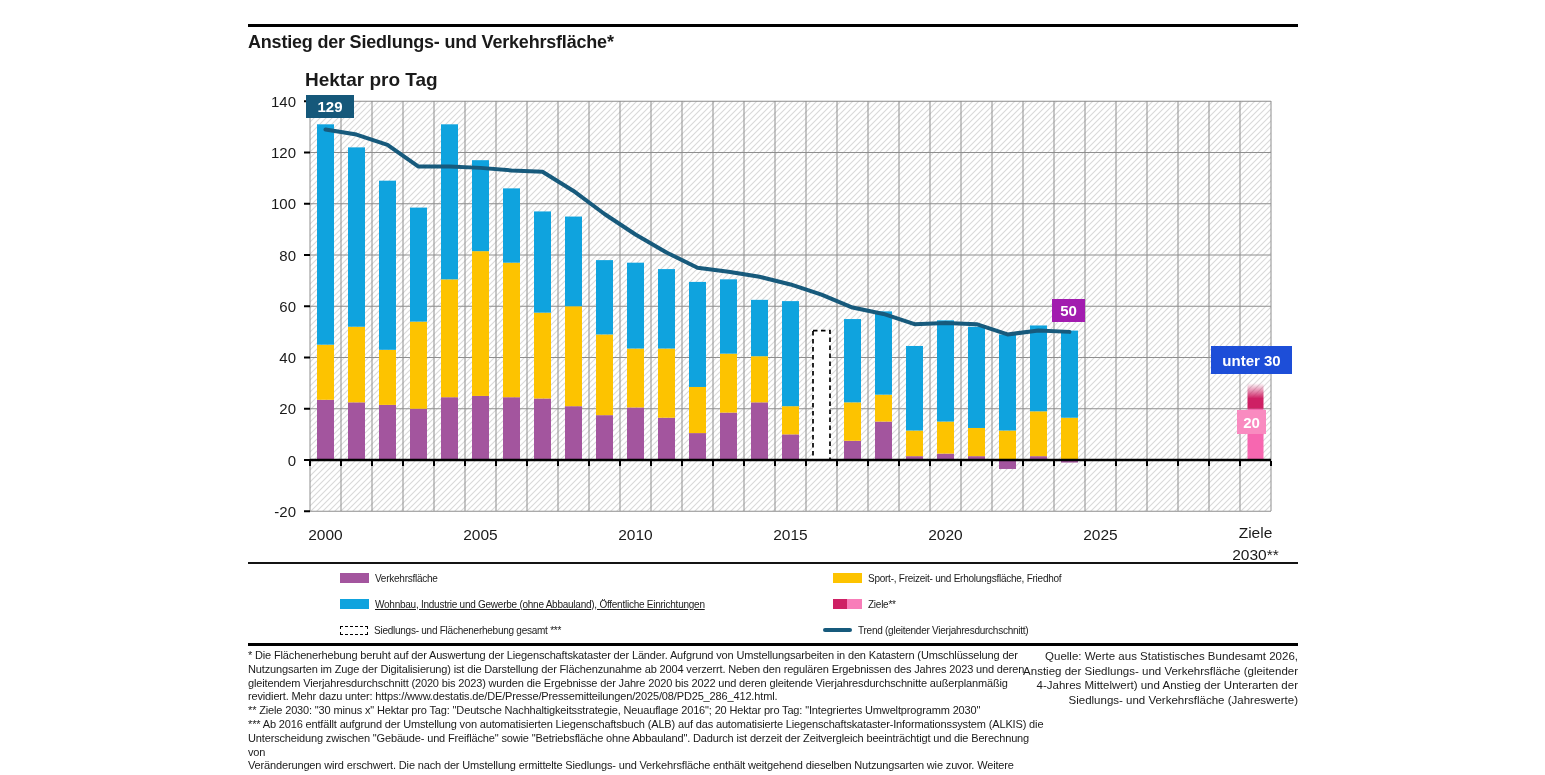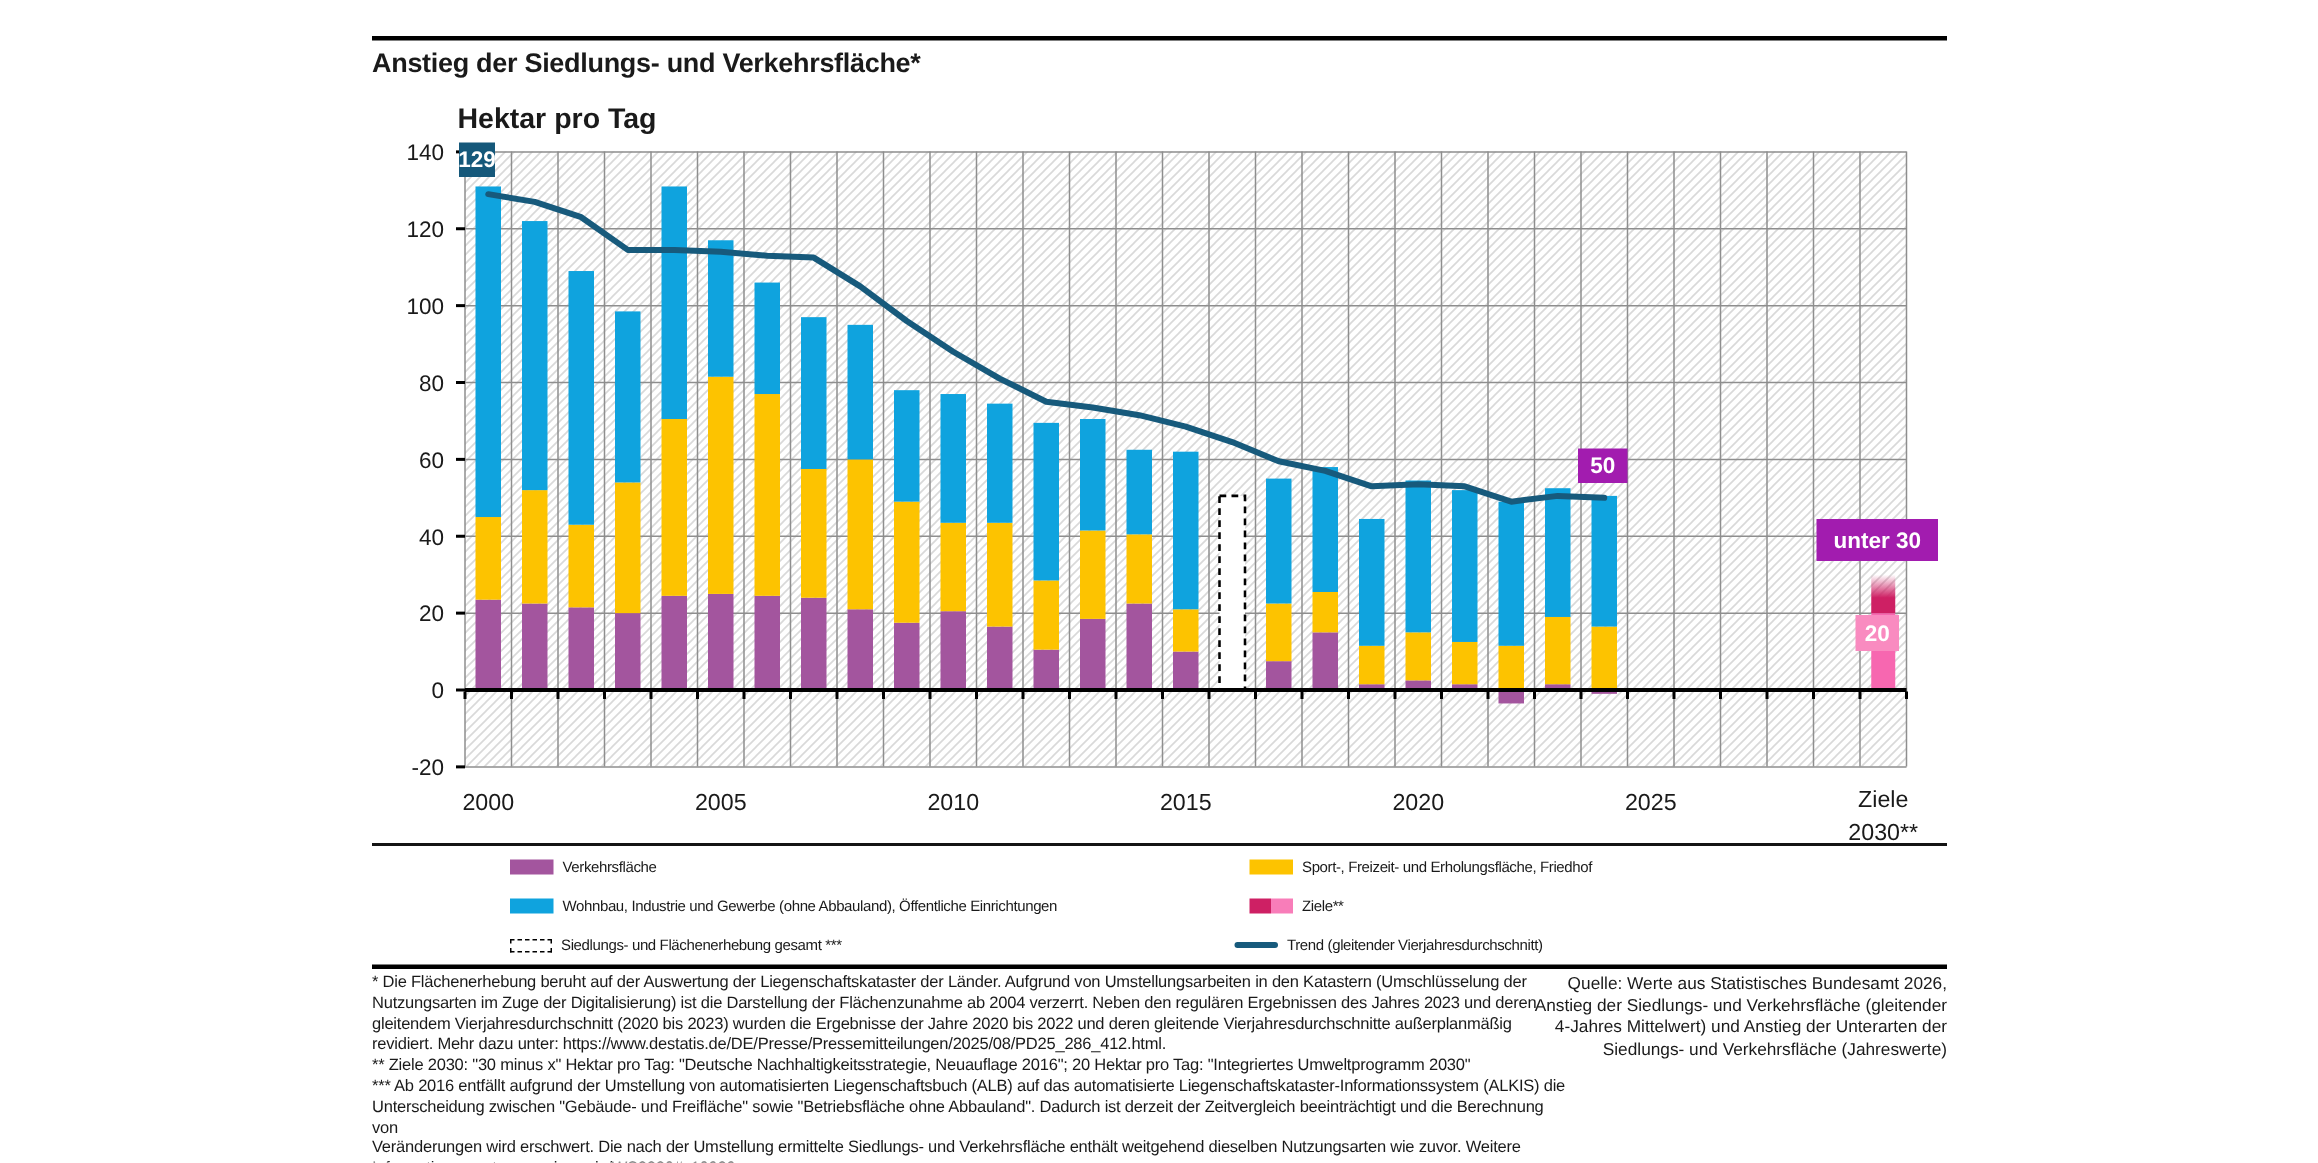--- a/index.html
+++ b/index.html
@@ -7,23 +7,23 @@
        font-family:"Liberation Sans", sans-serif;color:#1a1a1a;}
   .abs{position:absolute;}
   #top-rule{left:248px;top:24px;width:1050px;height:3px;background:#000;}
   #chart-title{left:248px;top:32px;font-size:18px;font-weight:700;letter-spacing:-0.2px;}
   #y-axis-title{left:305px;top:69px;font-size:19px;font-weight:700;}
   #chart-svg{left:0;top:0;}
   svg text{font-family:"Liberation Sans", sans-serif;fill:#1a1a1a;}
 
   .val-box{color:#fff;font-weight:700;text-align:center;
            display:flex;align-items:center;justify-content:center;}
-  #box-129{left:306px;top:95px;width:24px;height:23px;background:#15587a;font-size:15px;}
+  #box-129{left:306px;top:95px;width:48px;height:23px;background:#15587a;font-size:15px;}
   #box-50{left:1052px;top:299px;width:33px;height:23px;background:#a21caf;font-size:15px;}
-  #box-unter30{left:1211px;top:346px;width:81px;height:28px;background:#a21caf;font-size:15px;}
+  #box-unter30{left:1211px;top:346px;width:81px;height:28px;background:#1d4ed8;font-size:15px;}
   #box-20{left:1237px;top:410px;width:29px;height:24px;background:#f98bc0;font-size:15px;}
 
   #legend-rule{left:248px;top:562px;width:1050px;height:2px;background:#141414;}
   .legend-item{position:absolute;display:flex;align-items:center;height:16px;
                font-size:10px;letter-spacing:-0.25px;white-space:nowrap;}
   .sw{width:29px;height:10px;margin-right:6px;flex:0 0 auto;}
   .sw-verkehr{background:#a3559e;}
   .sw-sport{background:#fdc300;}
   .sw-wohnbau{background:#0fa3de;}
   .sw-ziele{background:linear-gradient(to right,#ce2064 0 50%,#f87db9 50% 100%);}
@@ -249,21 +249,21 @@
 <div id="box-50" class="abs val-box">50</div>
 <div id="box-unter30" class="abs val-box">unter 30</div>
 <div id="box-20" class="abs val-box">20</div>
 
 <div id="legend-rule" class="abs"></div>
 
 <div class="legend-item" style="left:340px;top:570px;">
   <span class="sw sw-verkehr"></span>
   <span>Verkehrsfläche</span>
 </div>
-<div class="legend-item" style="left:340px;top:596px;">
+<div class="legend-item" style="left:340px;top:596px;text-decoration:underline;">
   <span class="sw sw-wohnbau"></span>
   <span>Wohnbau, Industrie und Gewerbe (ohne Abbauland), Öffentliche Einrichtungen</span>
 </div>
 <div class="legend-item" style="left:340px;top:622px;">
   <span class="sw sw-dashed"></span>
   <span>Siedlungs- und Flächenerhebung gesamt ***</span>
 </div>
 <div class="legend-item" style="left:833px;top:570px;">
   <span class="sw sw-sport"></span>
   <span>Sport-, Freizeit- und Erholungsfläche, Friedhof</span>

